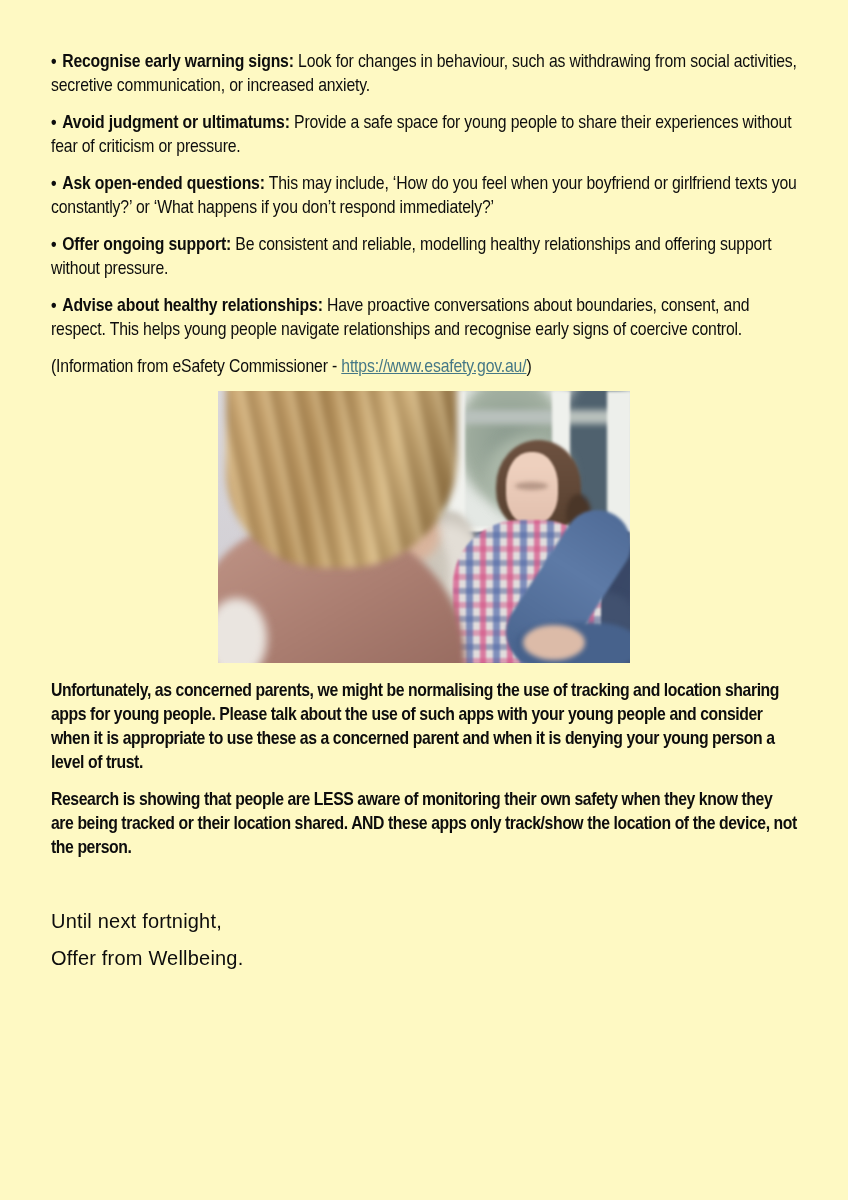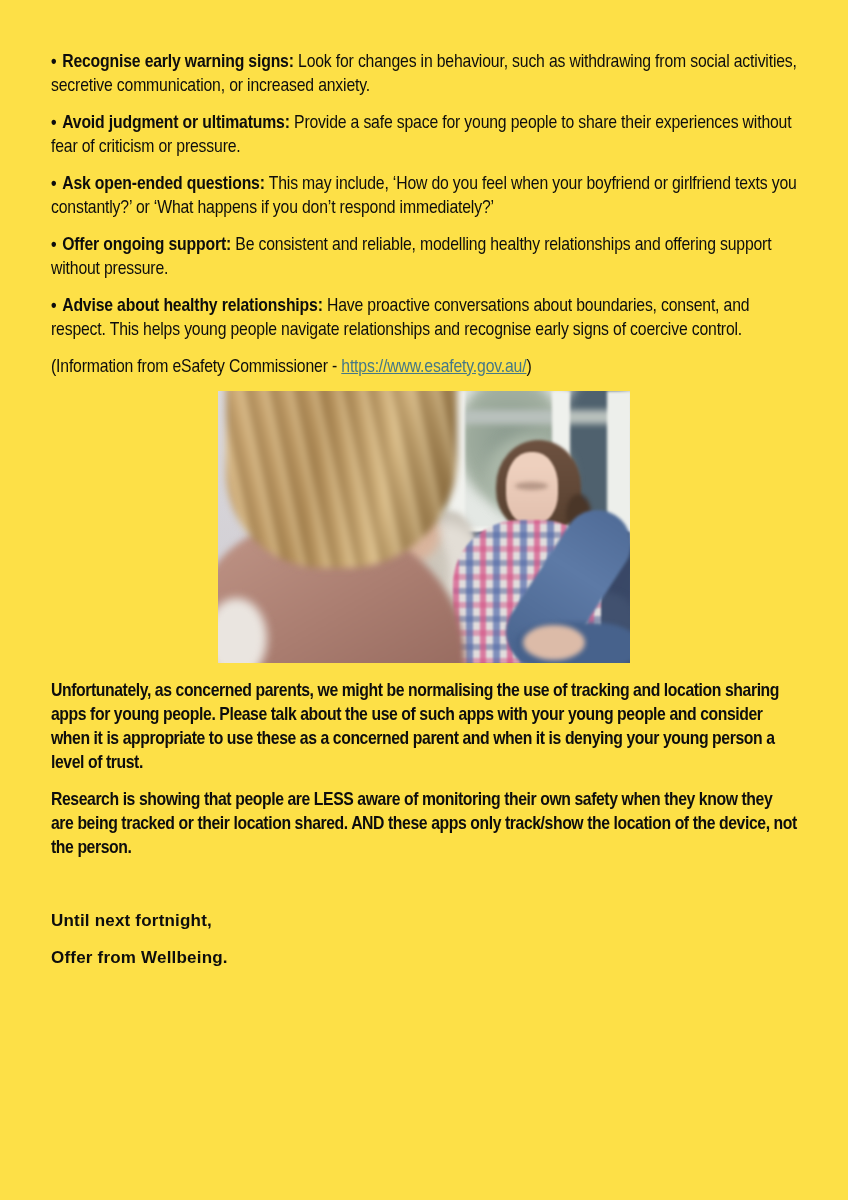--- a/index.html
+++ b/index.html
@@ -1,19 +1,19 @@
 <!DOCTYPE html>
 <html><head>
 <meta charset="utf-8">
 <style>
   html, body { margin: 0; padding: 0; background: #ffffff; }
   .page {
     position: relative;
     width: 848px; height: 1200px;
-    background: #fde047;
+    background: #fef9c3;
     box-sizing: border-box;
     padding: 49px 51px 0 51px;
     overflow: hidden;
     font-family: "Liberation Sans", sans-serif;
     color: #0d0d0d;
   }
   
   .para {
     width: 899px;
     transform: scaleX(0.83);
@@ -22,21 +22,21 @@
     line-height: 24px;
     letter-spacing: -0.2px;
     margin: 0 0 13px 0;
   }
   .para.bold { font-weight: 700; letter-spacing: -0.5px; }
   .bullet-marker { font-weight: 700; padding-right: 7px; }
   .bullet-label { font-weight: 700; }
   .link { color: #467886; text-decoration: underline; cursor: pointer; }
   .empty-para { height: 24px; margin: 0 0 13px 0; }
   .closing {
-    font-size: 17px; font-weight: 700; line-height: 24px;
+    font-size: 20px; font-weight: 400; line-height: 24px;
     letter-spacing: 0.2px; margin: 0 0 13px 0;
   }
 
   
   .photo {
     position: relative;
     width: 412px; height: 272px;
     margin: 0 auto;
     margin-bottom: 15px;
     overflow: hidden;

